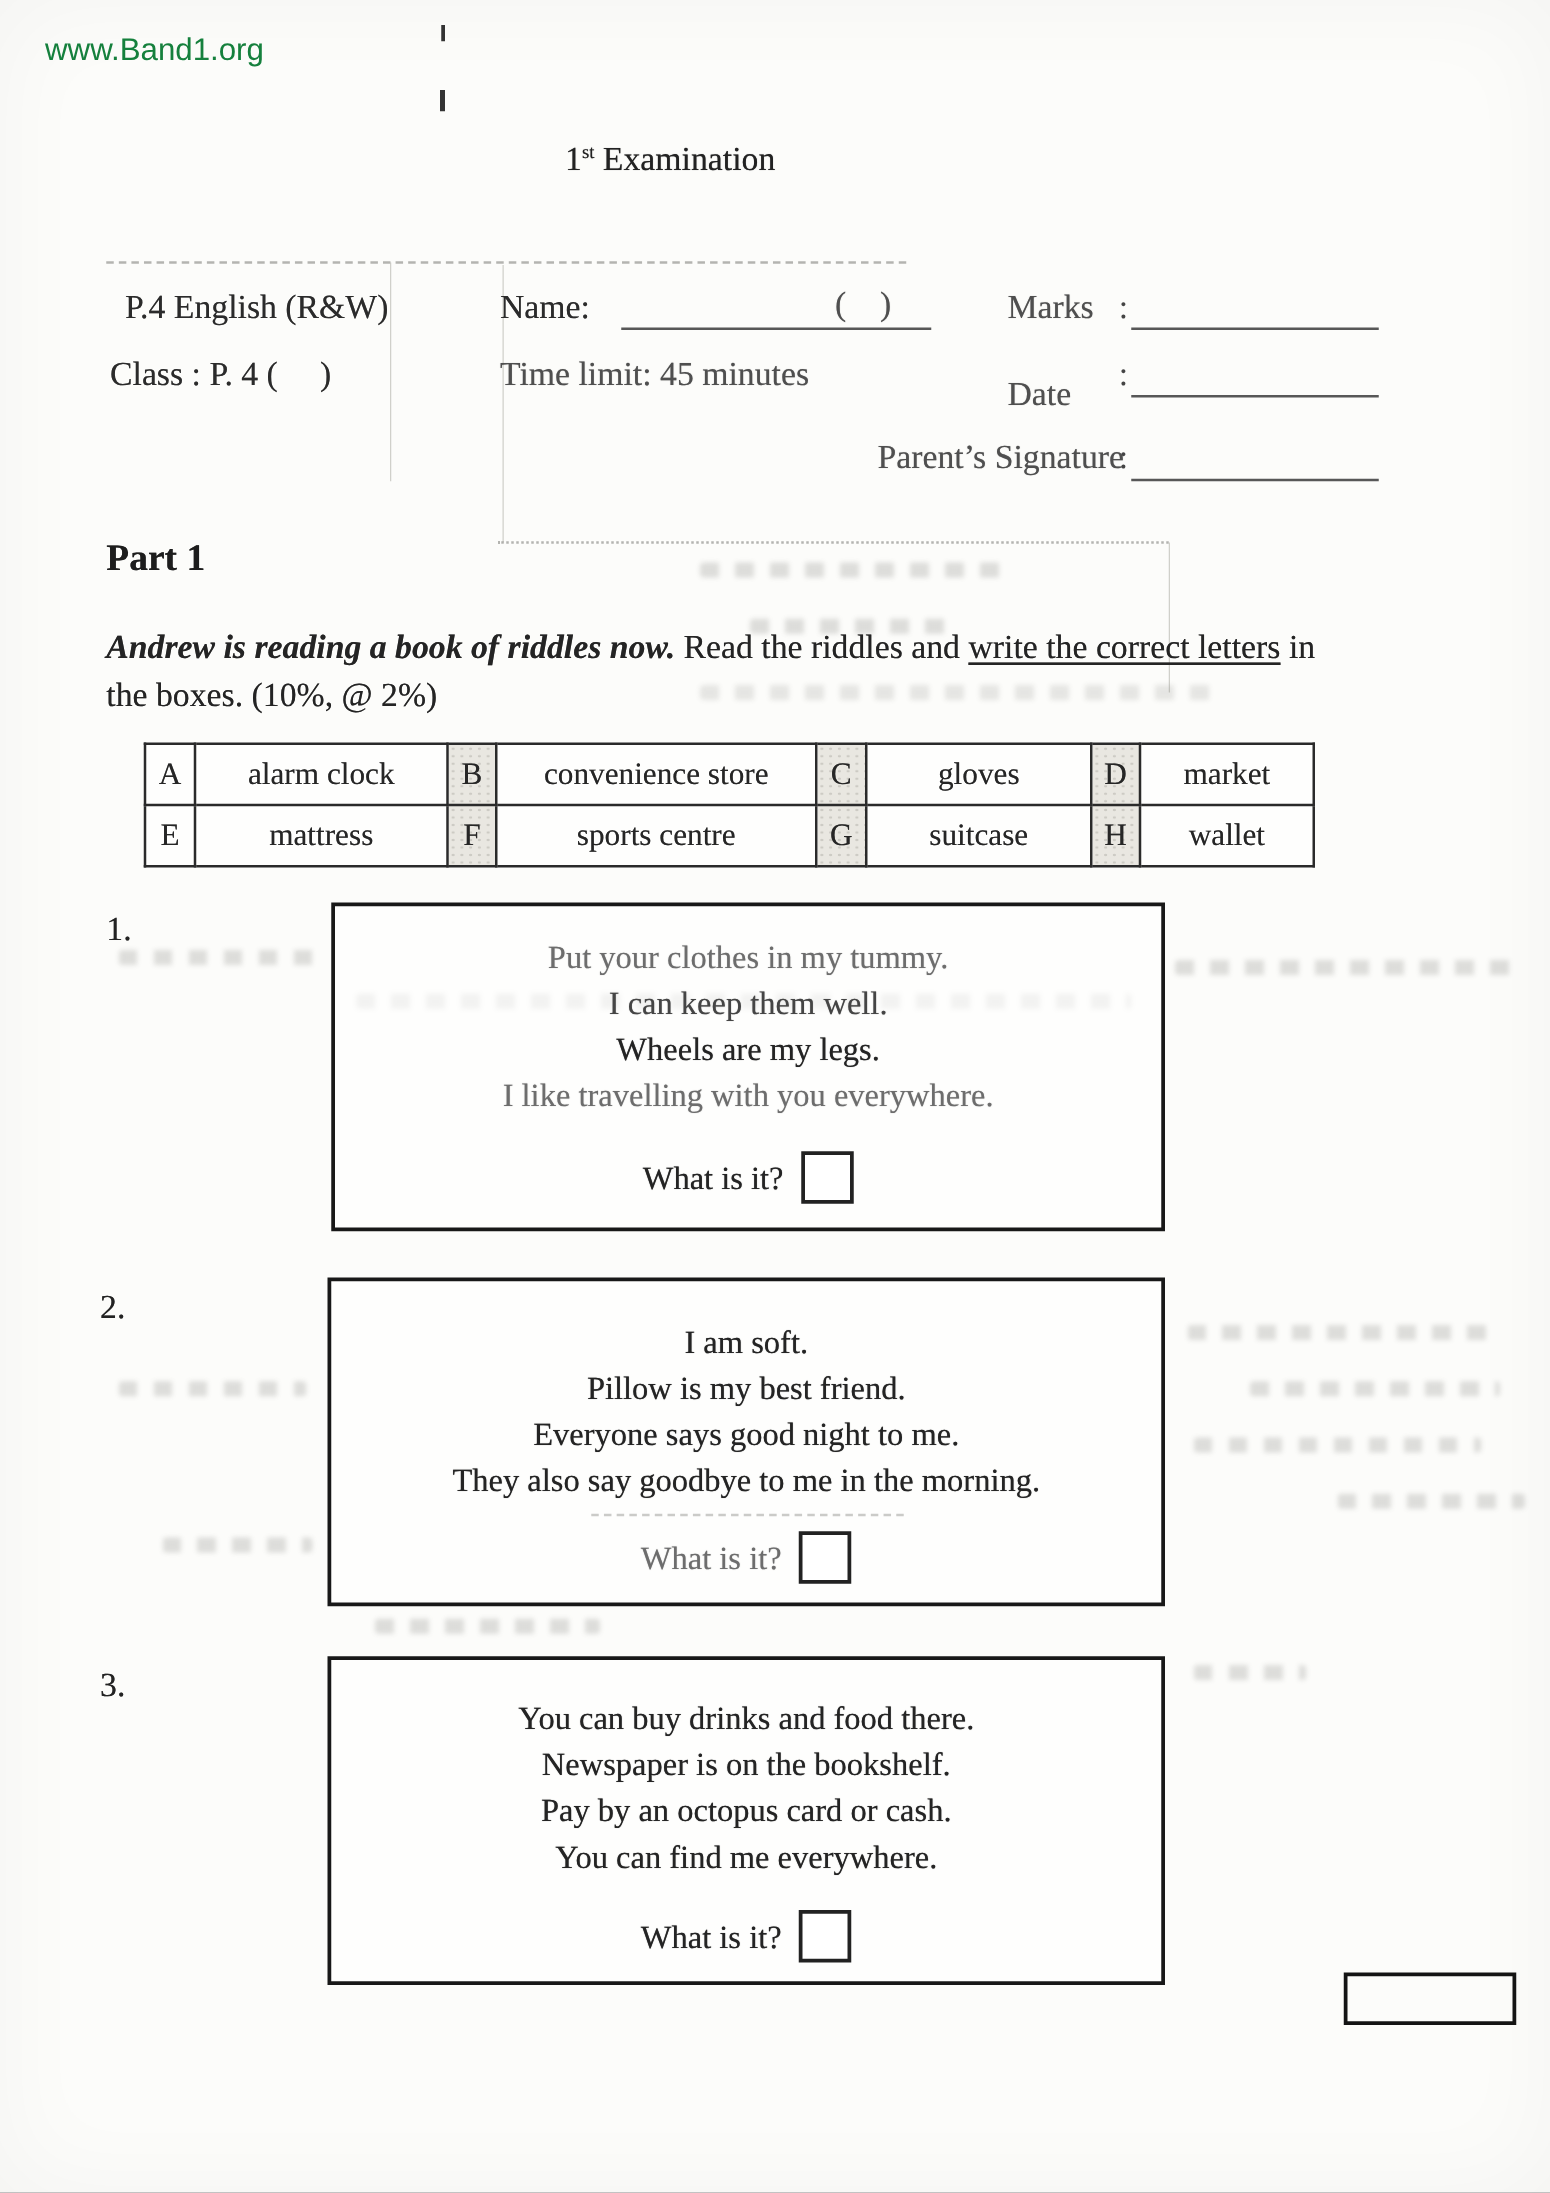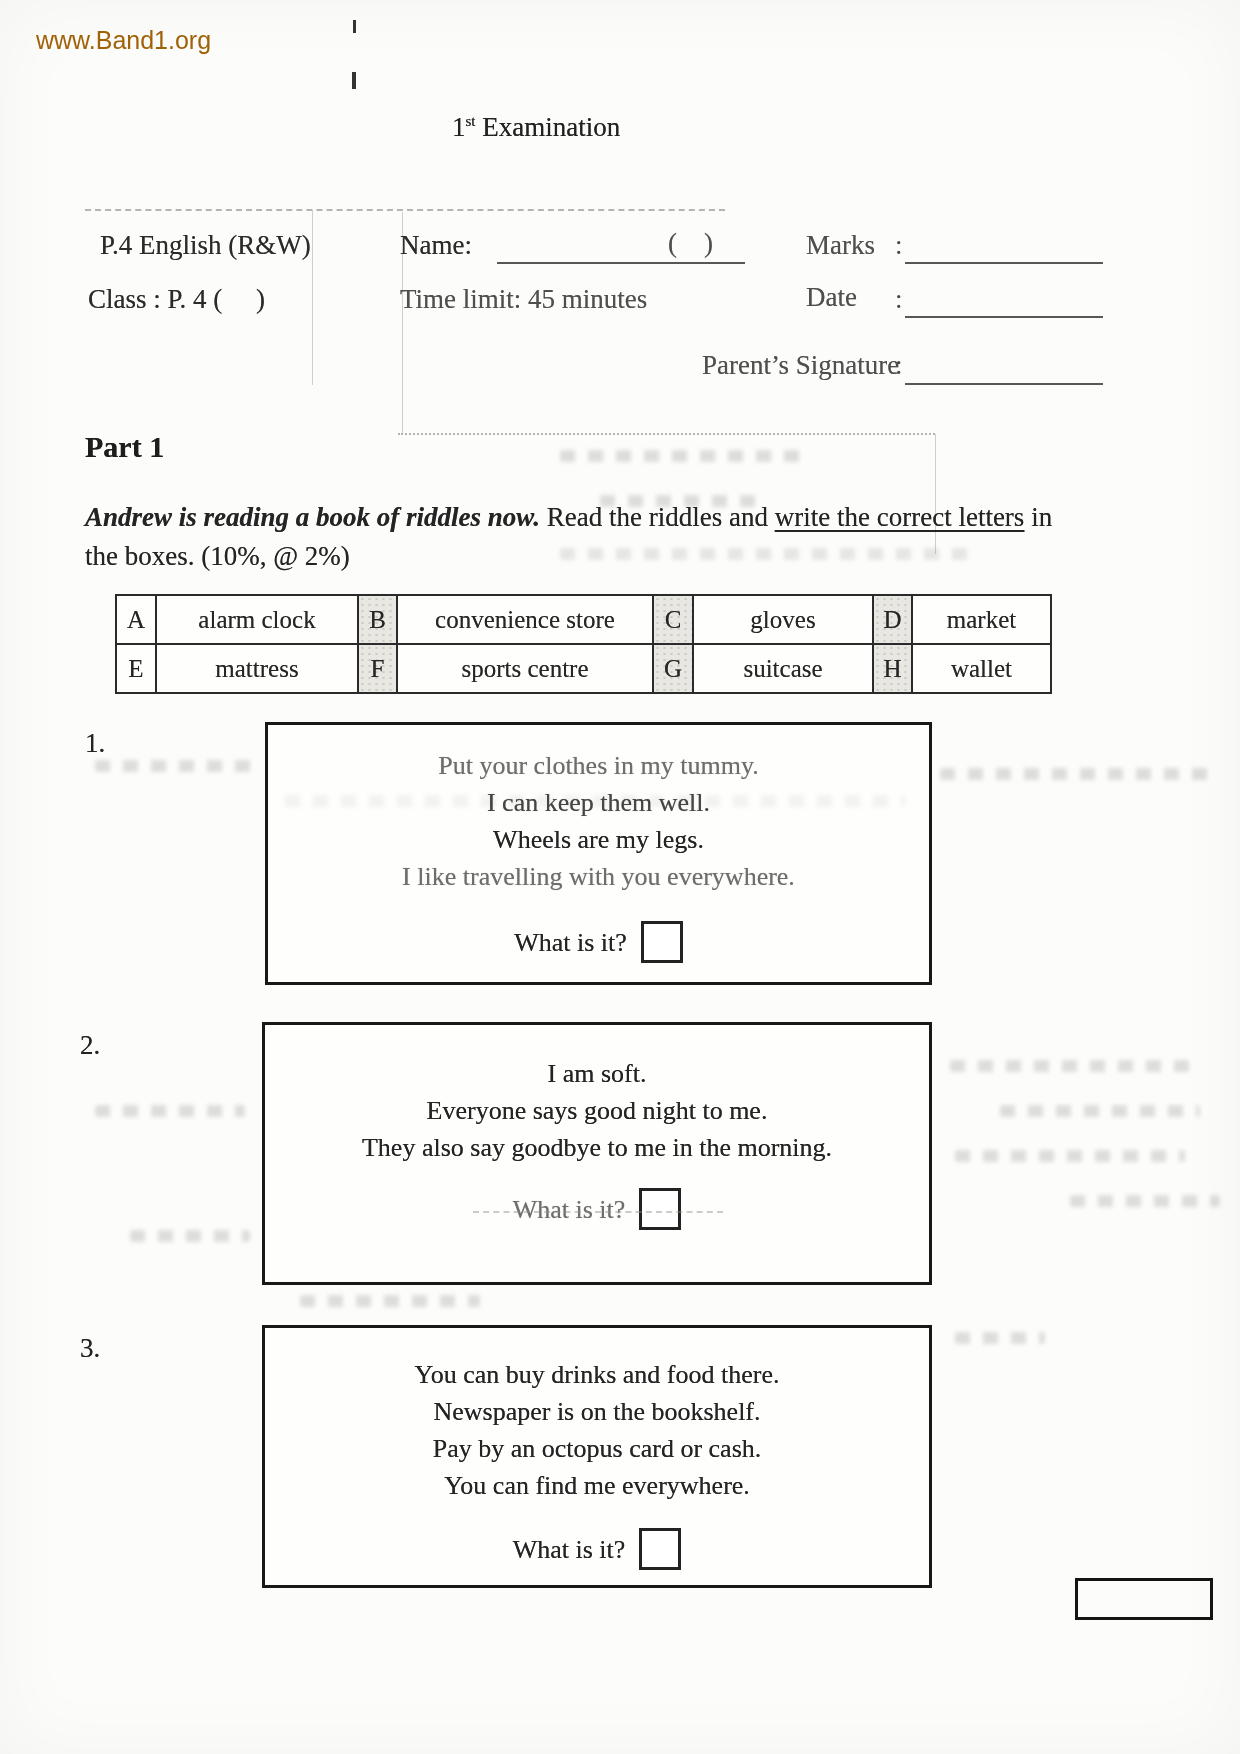--- a/index.html
+++ b/index.html
@@ -9,21 +9,21 @@
     font-family:"Liberation Serif",serif;color:#2a2a2a;
     box-shadow:inset 0 0 80px rgba(0,0,0,.035);
   }
   .abs{position:absolute;}
   .sans{font-family:"Liberation Sans",sans-serif;}
   .pre{white-space:pre;}
   .ink{color:#2b2b2b;text-shadow:0 0 .5px rgba(20,20,20,.55);}
   .soft{color:#4f4f4f;text-shadow:0 0 .6px rgba(60,60,60,.5);}
 
   
-  .watermark{left:36px;top:26px;font-size:25px;color:#a16207;}
+  .watermark{left:36px;top:26px;font-size:25px;color:#15803d;}
   .exam-title{left:452px;top:112px;font-size:27px;color:#222;text-shadow:0 0 .6px rgba(0,0,0,.6);}
   .exam-title sup{font-size:15px;}
   .hlabel{font-size:27px;}
   .fieldline{border-bottom:2px solid #3a3a3a;height:0;opacity:.85;}
   .colon{font-size:27px;color:#444;}
 
   
   .part-heading{left:85px;top:430px;font-size:30px;font-weight:bold;color:#1d1d1d;text-shadow:0 0 .5px rgba(0,0,0,.7);}
   .instruction{left:85px;top:498px;width:1002px;font-size:27px;line-height:39px;color:#242424;text-shadow:0 0 .5px rgba(0,0,0,.55);}
   .bi{font-weight:bold;font-style:italic;}
@@ -83,21 +83,21 @@
   <div class="abs hlabel ink" style="left:100px;top:230px;">P.4 English (R&amp;W)</div>
   <div class="abs hlabel ink" style="left:400px;top:230px;">Name:</div>
   <div class="abs fieldline" style="left:497px;top:262px;width:248px;"></div>
   <div class="abs hlabel soft pre" style="left:668px;top:228px;">(&nbsp;&nbsp;&nbsp;&nbsp;)</div>
   <div class="abs hlabel soft" style="left:806px;top:230px;">Marks</div>
   <div class="abs colon" style="left:895px;top:230px;">:</div>
   <div class="abs fieldline" style="left:905px;top:262px;width:198px;"></div>
 
   <div class="abs hlabel ink pre" style="left:88px;top:284px;">Class : P. 4 (&nbsp;&nbsp;&nbsp;&nbsp;&nbsp;)</div>
   <div class="abs hlabel soft" style="left:400px;top:284px;">Time limit: 45 minutes</div>
-  <div class="abs hlabel soft" style="left:806px;top:282px;">Date</div>
+  <div class="abs hlabel soft" style="left:806px;top:300px;">Date</div>
   <div class="abs colon" style="left:895px;top:284px;">:</div>
   <div class="abs fieldline" style="left:905px;top:316px;width:198px;"></div>
 
   <div class="abs hlabel soft" style="left:665px;top:350px;margin-left:37px;">Parent’s Signature</div>
   <div class="abs colon" style="left:895px;top:350px;">:</div>
   <div class="abs fieldline" style="left:905px;top:383px;width:198px;"></div>
 
   <div class="smudge" style="left:560px;top:450px;width:250px;"></div>
   <div class="smudge" style="left:600px;top:495px;width:165px;"></div>
   <div class="smudge" style="left:560px;top:548px;width:420px;opacity:.3;"></div>
@@ -160,20 +160,21 @@
     <div class="rline tone-dark">Wheels are my legs.</div>
     <div class="rline tone-gray">I like travelling with you everywhere.</div>
     <div class="qrow tone-dark" style="margin-top:26px;">
       <span>What is it?</span><span class="answer-box"></span>
     </div>
   </div>
 
   <div class="abs riddle-num" style="left:80px;top:1030px;">2.</div>
   <div class="abs riddle-box" style="left:262px;top:1022px;width:664px;height:257px;">
     <div class="rline tone-dark" style="margin-top:30px;">I am soft.</div>
+    <div class="rline tone-dark">Pillow is my best friend.</div>
     <div class="rline tone-dark">Everyone says good night to me.</div>
     <div class="rline tone-dark">They also say goodbye to me in the morning.</div>
     <div class="dashline" style="left:208px;top:186px;width:250px;border-top-style:dashed;opacity:.45;"></div>
     <div class="qrow tone-gray" style="margin-top:22px;">
       <span>What is it?</span><span class="answer-box"></span>
     </div>
   </div>
 
   <div class="abs riddle-num" style="left:80px;top:1333px;">3.</div>
   <div class="abs riddle-box" style="left:262px;top:1325px;width:664px;height:257px;">

